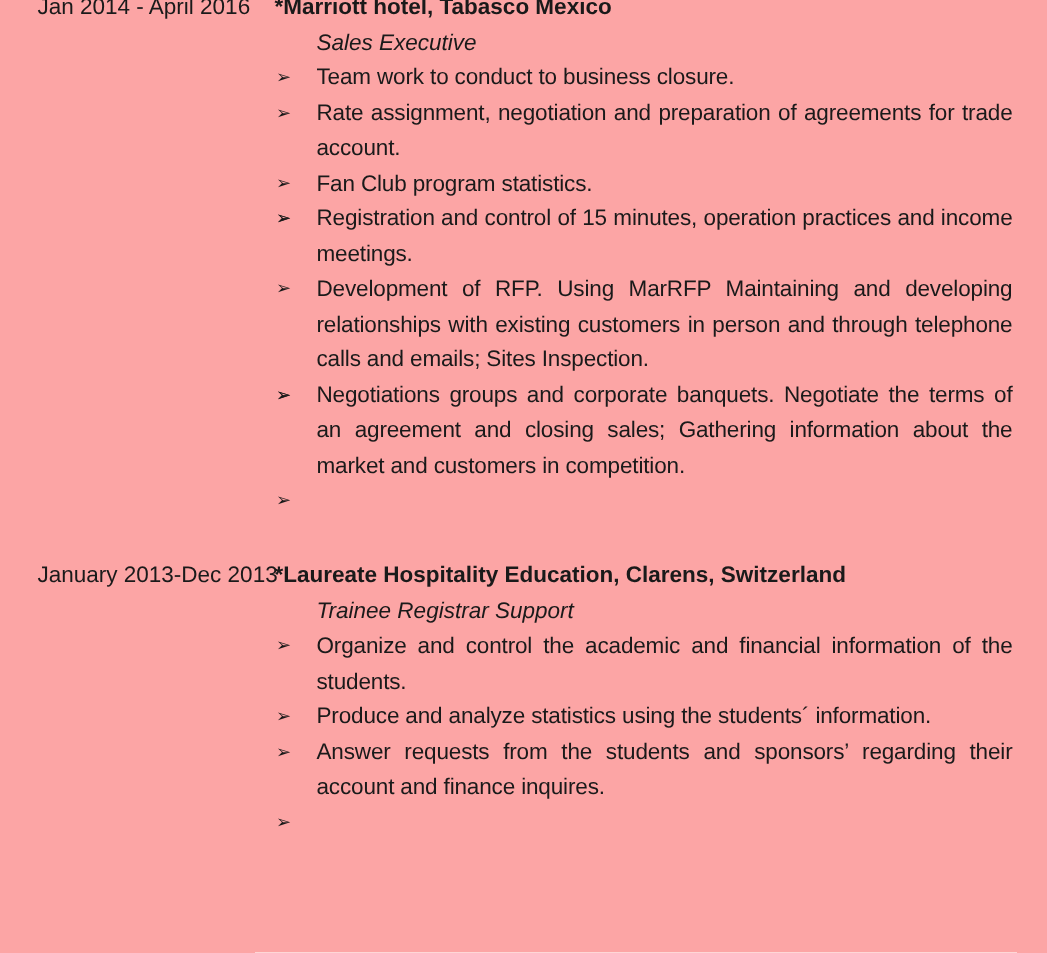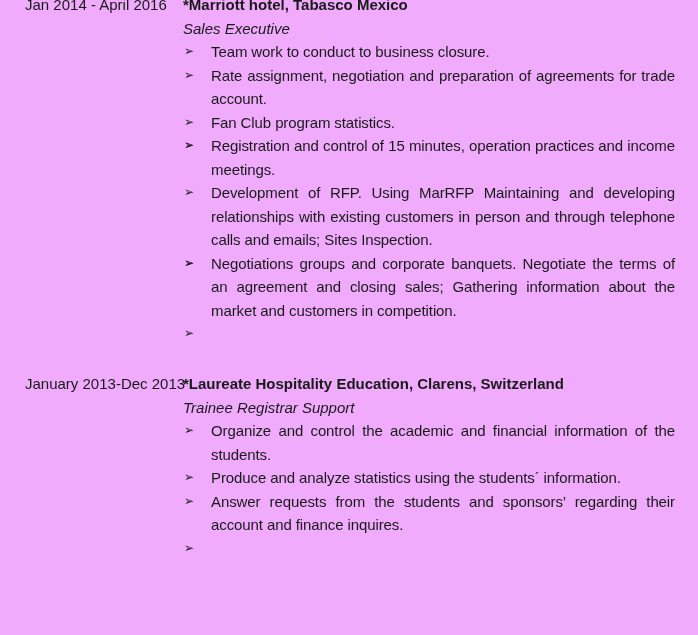--- a/index.html
+++ b/index.html
@@ -4,21 +4,21 @@
 <style>
   html, body {
     margin: 0;
     padding: 0;
     background: #ffffff;
   }
   .page {
     position: relative;
     width: 698px;
     height: 635px;
-    background: #f0abfc;
+    background: #fca5a5;
     overflow: hidden;
     font-family: "Liberation Sans", "DejaVu Sans", sans-serif;
     font-size: 15px;
     line-height: 23.5px;
     color: #1a1a1a;
   }
   
   .content { margin-top: -7px; }
 
   .entry { position: relative; }
@@ -28,21 +28,21 @@
     position: absolute;
     left: 25px;
     top: 0;
     white-space: nowrap;
   }
   .body {
     margin-left: 183px;
     width: 492px;
   }
   .company { font-weight: bold; }
-  .role { font-style: italic; }
+  .role { font-style: italic; margin-left: 28px; }
 
   ul.bullets {
     list-style: none;
     margin: 0;
     padding: 0;
   }
   li.bullet {
     position: relative;
     padding-left: 28px;
     text-align: justify;

